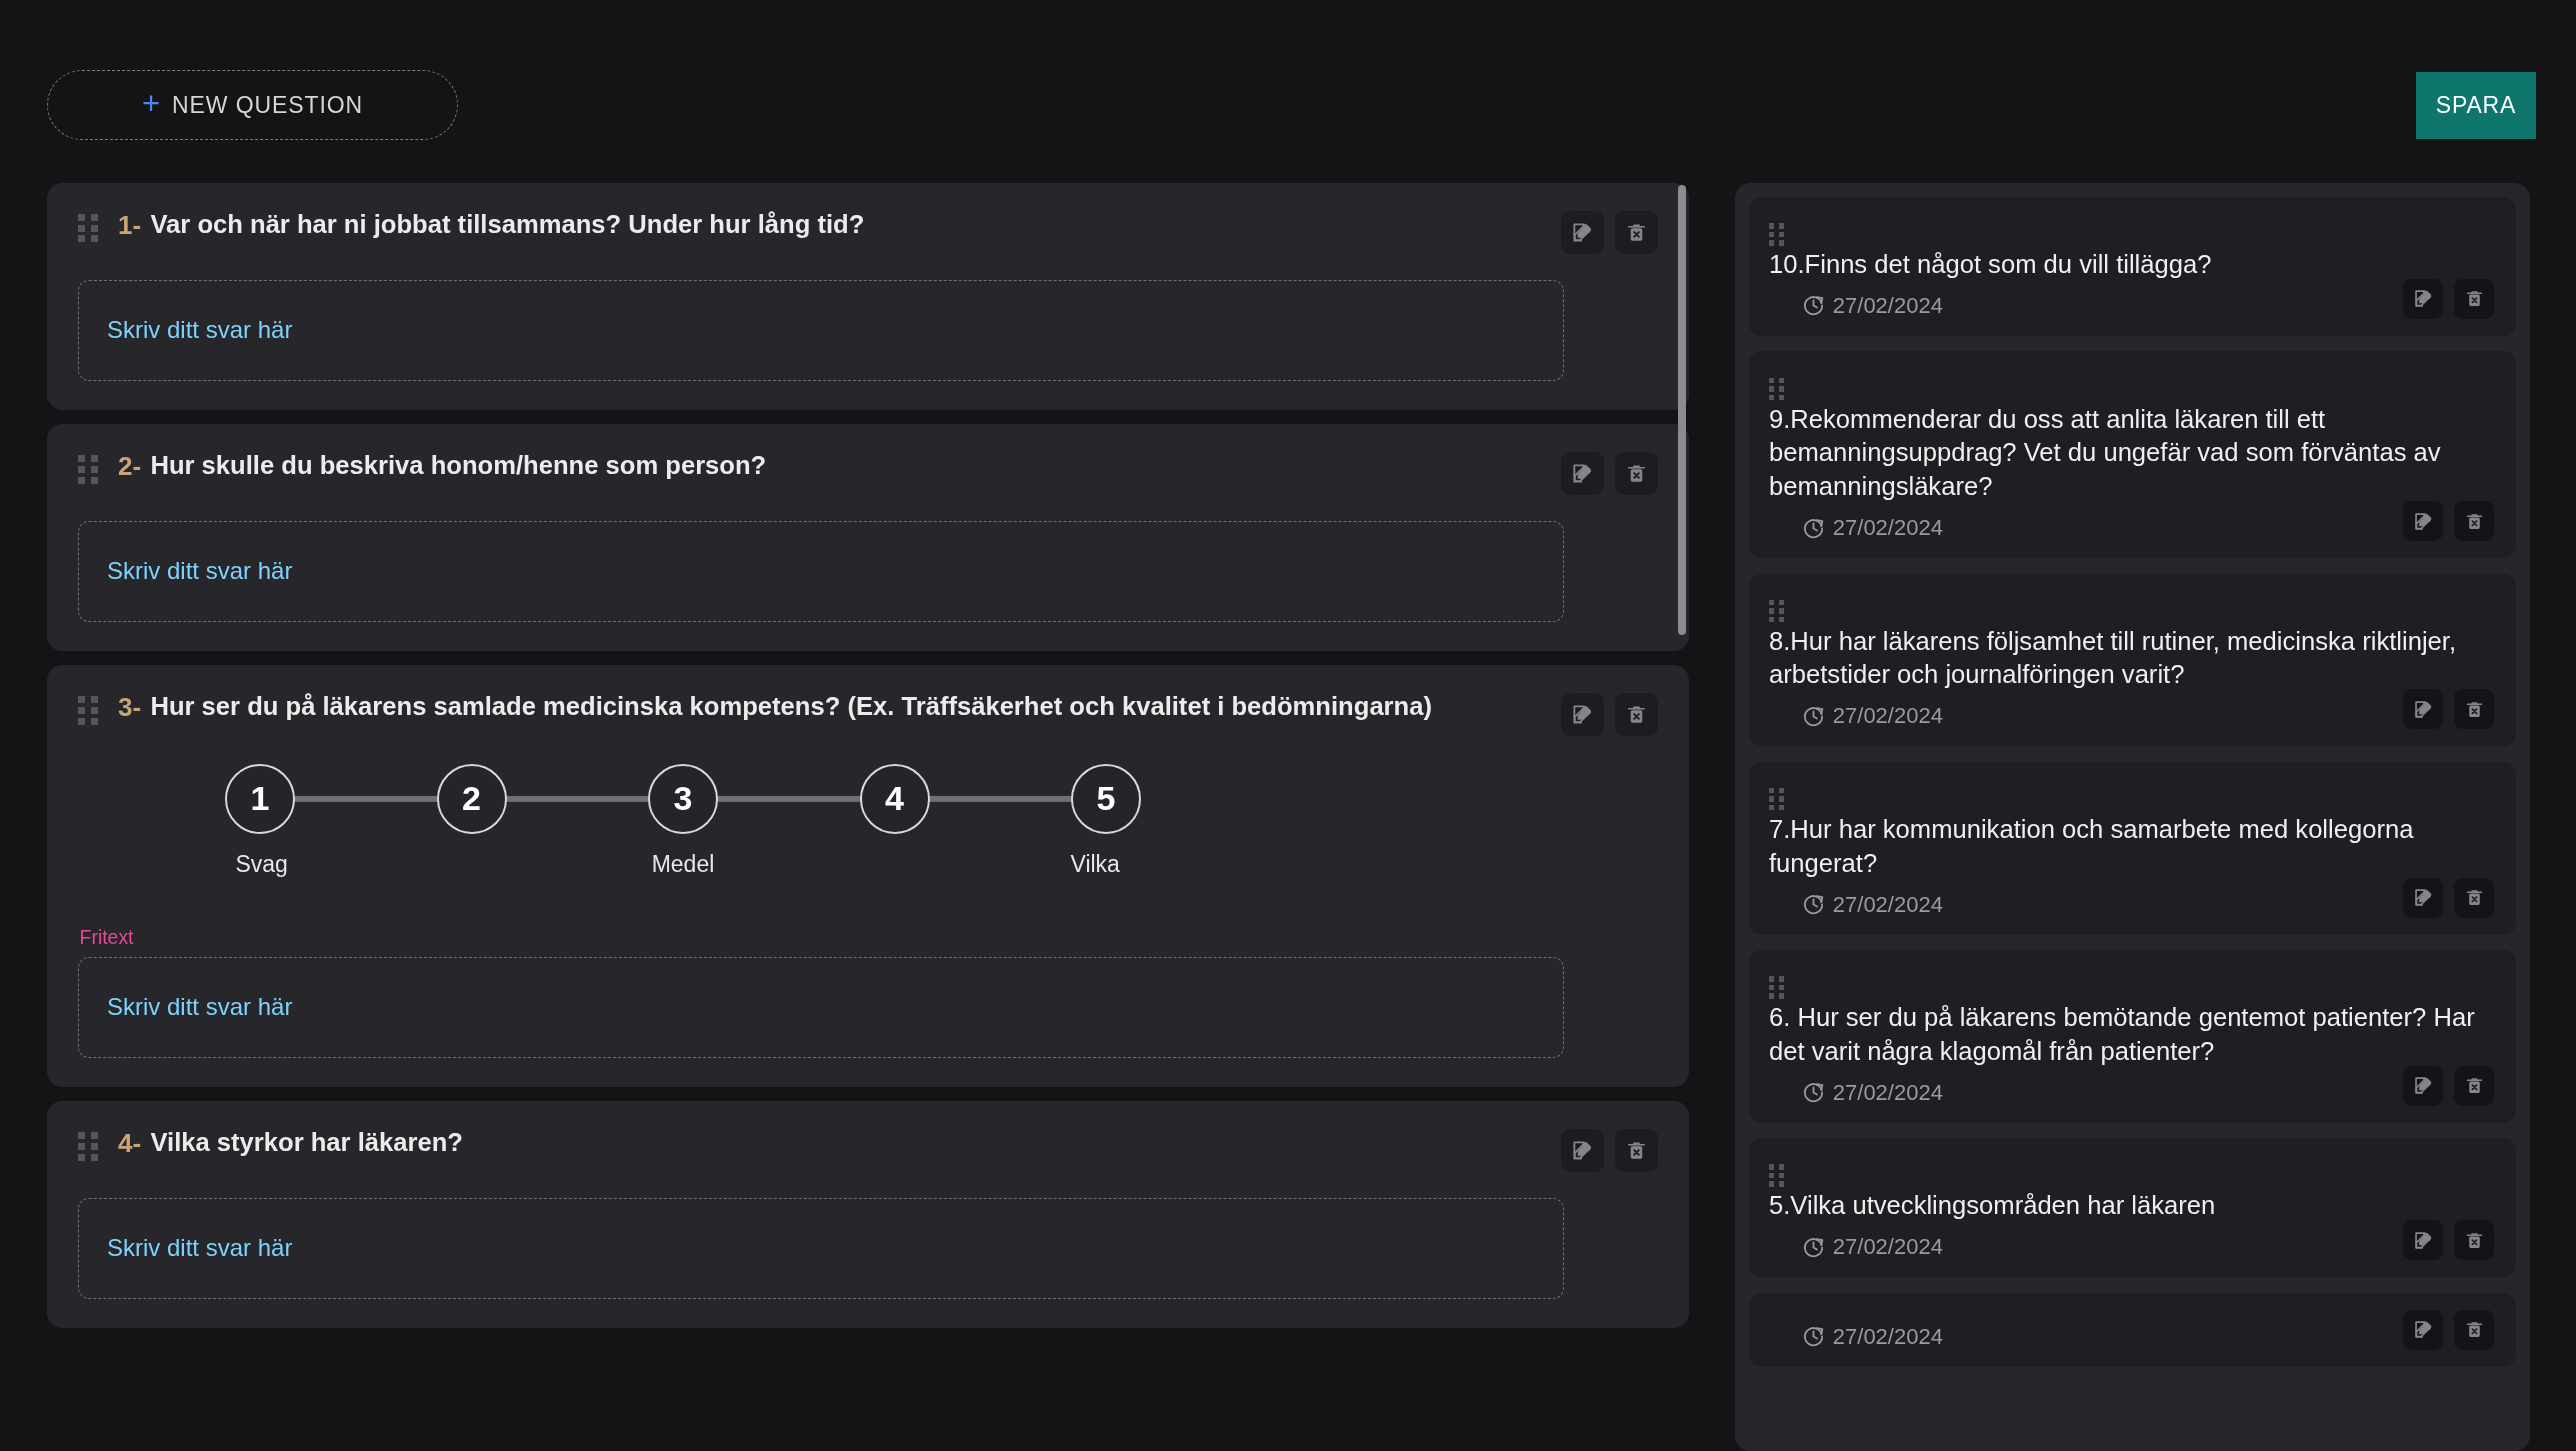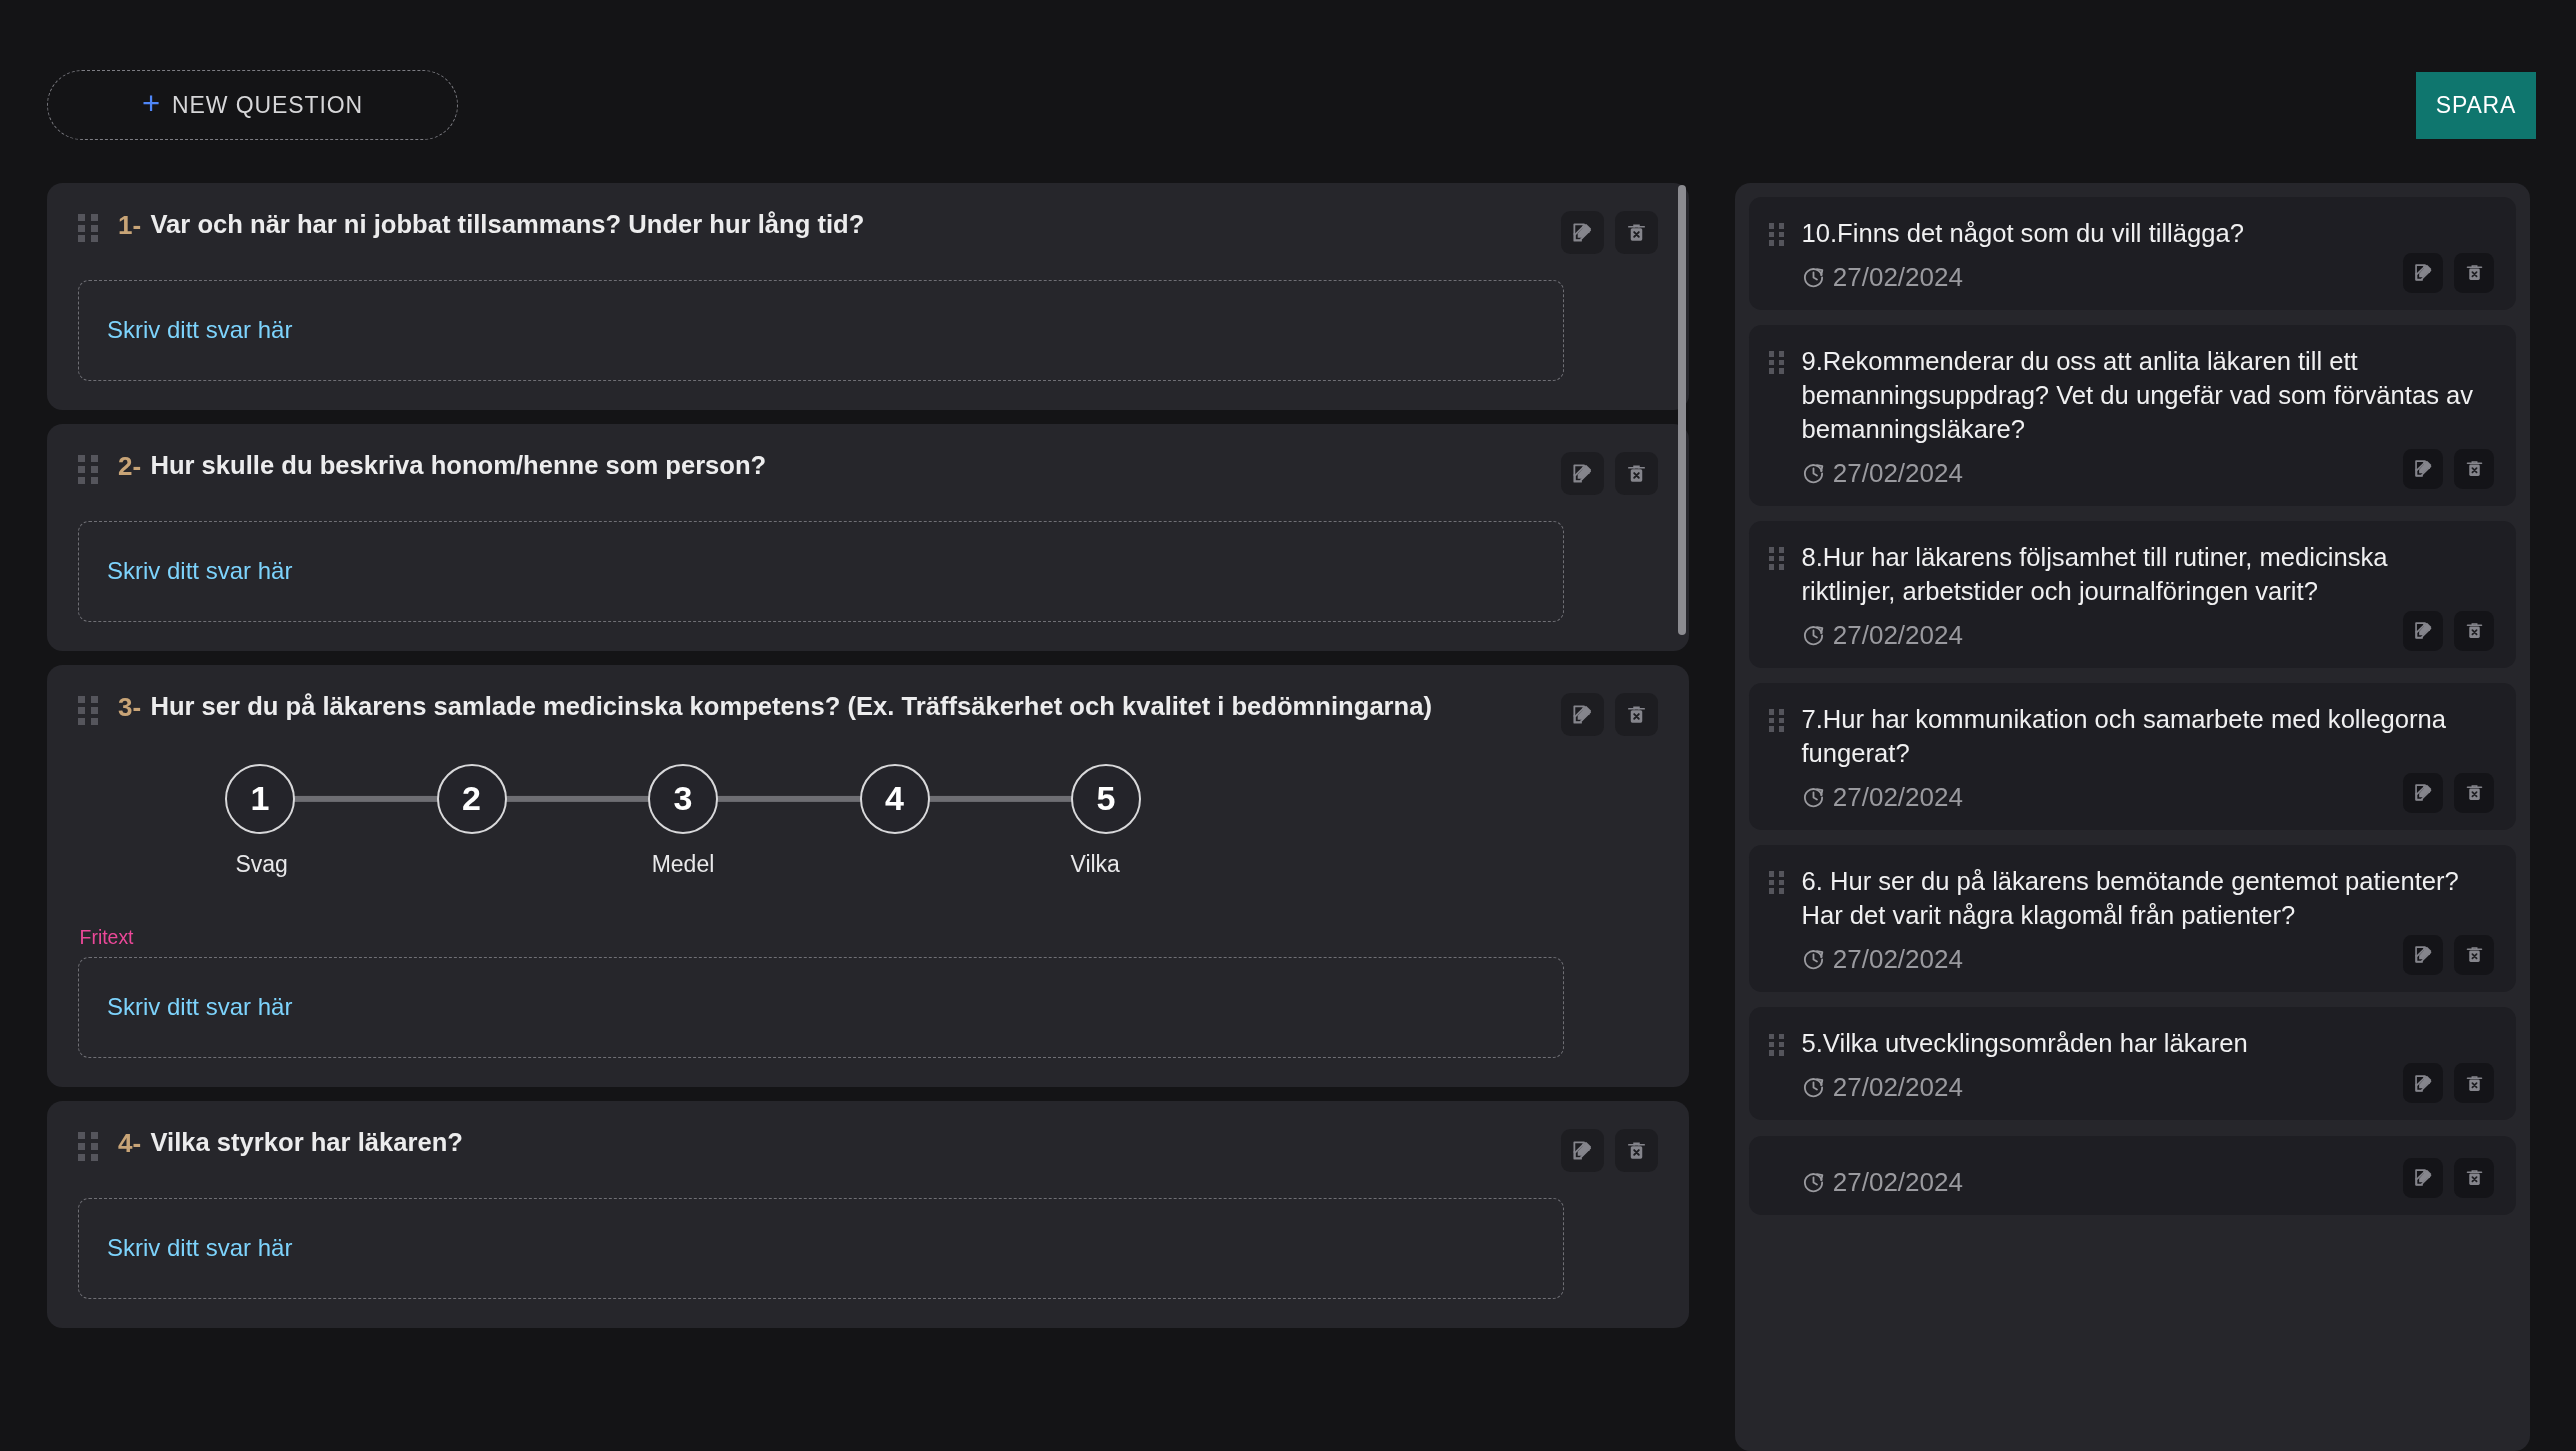--- a/index.html
+++ b/index.html
@@ -269,20 +269,21 @@
     background: #1e1e23;
     border-radius: 12.4px;
     padding: 20px 23px 17px 20px;
     margin-bottom: 15.5px;
     position: relative;
   }
 
   .s-row {
     display: flex;
     align-items: flex-start;
+    flex-direction: column;
   }
 
   .s-drag {
     width: 15.5px;
     min-width: 15.5px;
     height: 25px;
     margin-top: 6.2px;
     margin-right: 17px;
     display: grid;
     grid-template-columns: 5.4px 5.4px;
@@ -303,21 +304,21 @@
   .s-meta {
     display: flex;
     align-items: center;
     gap: 7.8px;
     margin-top: 11px;
     margin-left: 33px;
   }
   .s-meta svg { width: 23px; height: 23px; display: block; }
   .s-date {
     color: #9a9a9f;
-    font-size: 26px;
+    font-size: 22px;
   }
 
   .s-actions {
     position: absolute;
     right: 22px;
     bottom: 17px;
     display: flex;
     gap: 11px;
   }
   .s-icon-btn {

